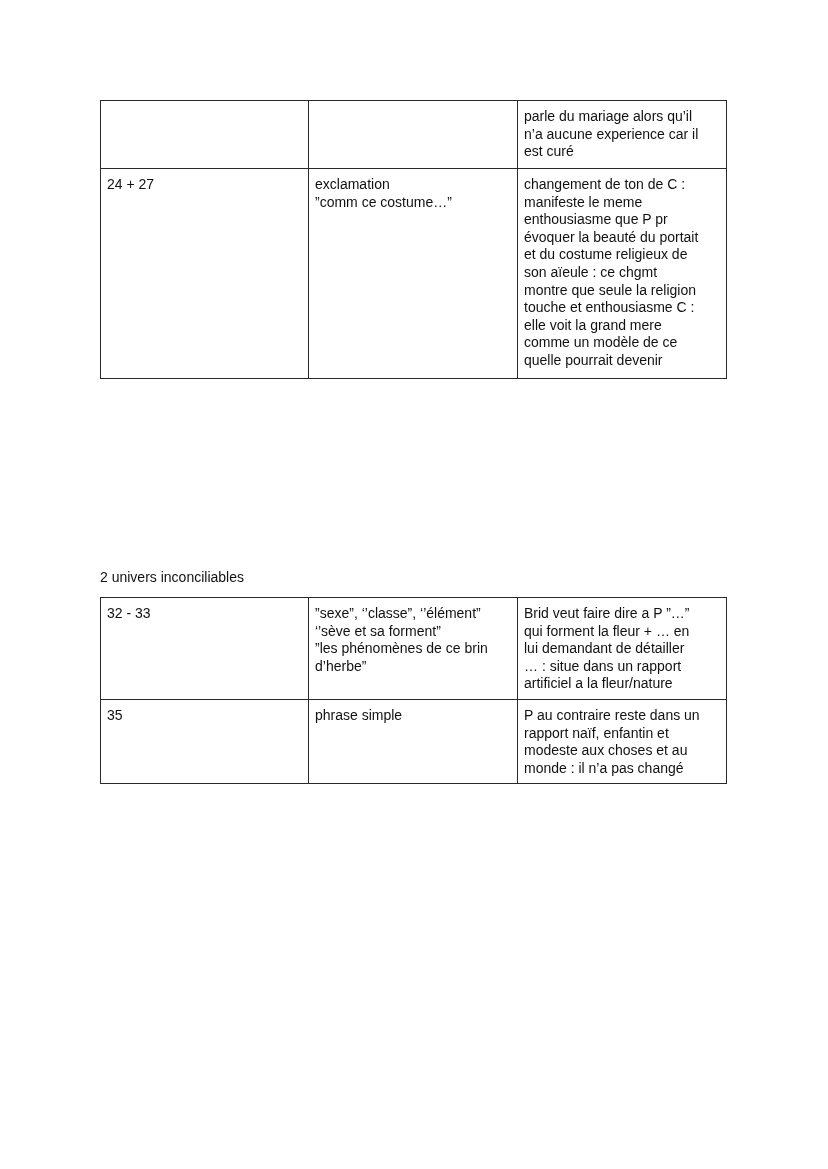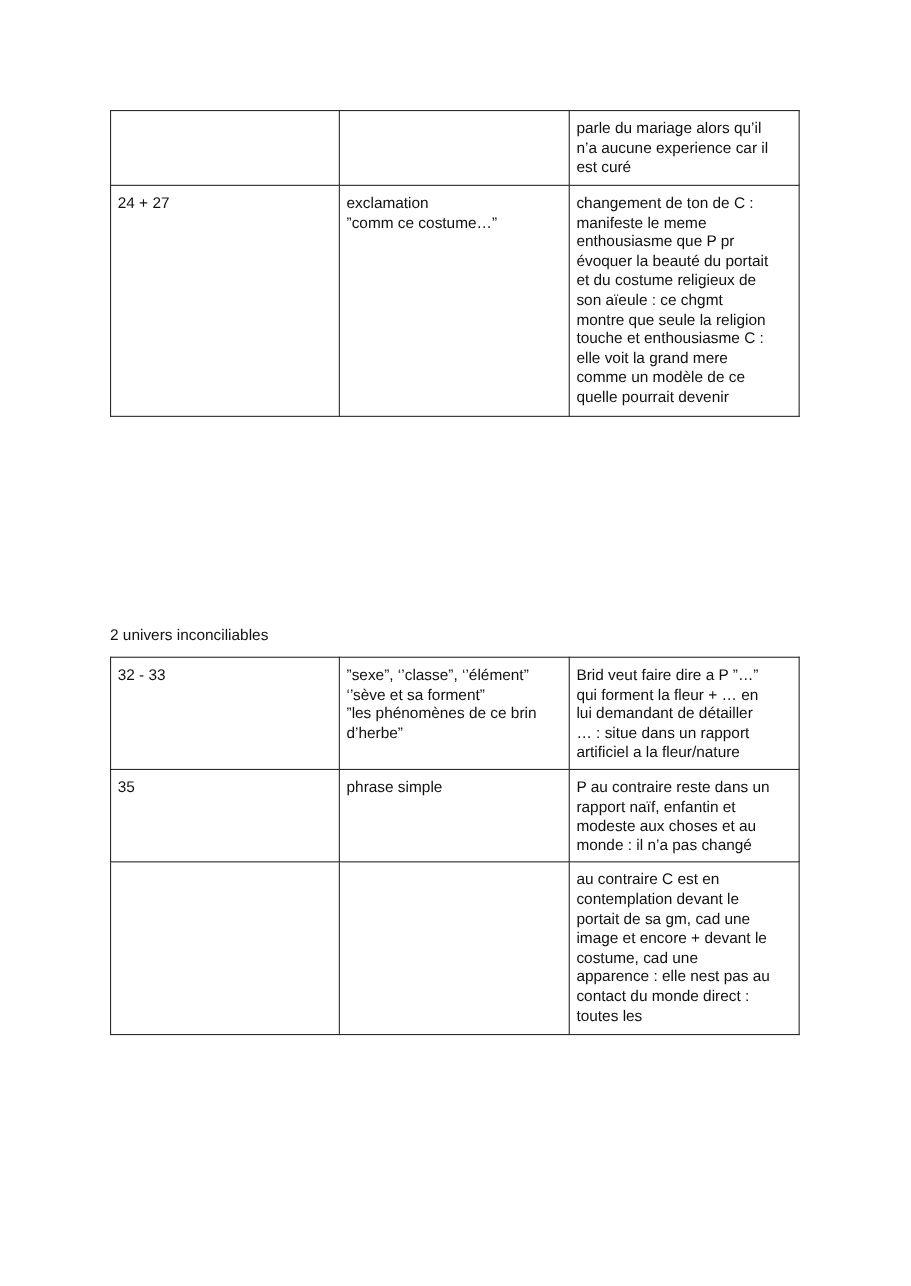--- a/index.html
+++ b/index.html
@@ -71,26 +71,14 @@
 artificiel a la fleur/nature</td>
   </tr>
   <tr style="height:84px">
     <td>35</td>
     <td>phrase simple</td>
     <td>P au contraire reste dans un
 rapport naïf, enfantin et
 modeste aux choses et au
 monde : il n’a pas changé</td>
   </tr>
-  <tr style="height:157px">
-    <td></td>
-    <td></td>
-    <td>au contraire C est en
-contemplation devant le
-portait de sa gm, cad une
-image et encore + devant le
-costume, cad une
-apparence : elle nest pas au
-contact du monde direct :
-toutes les</td>
-  </tr>
 </tbody>
   </table>
 
 </body></html>

